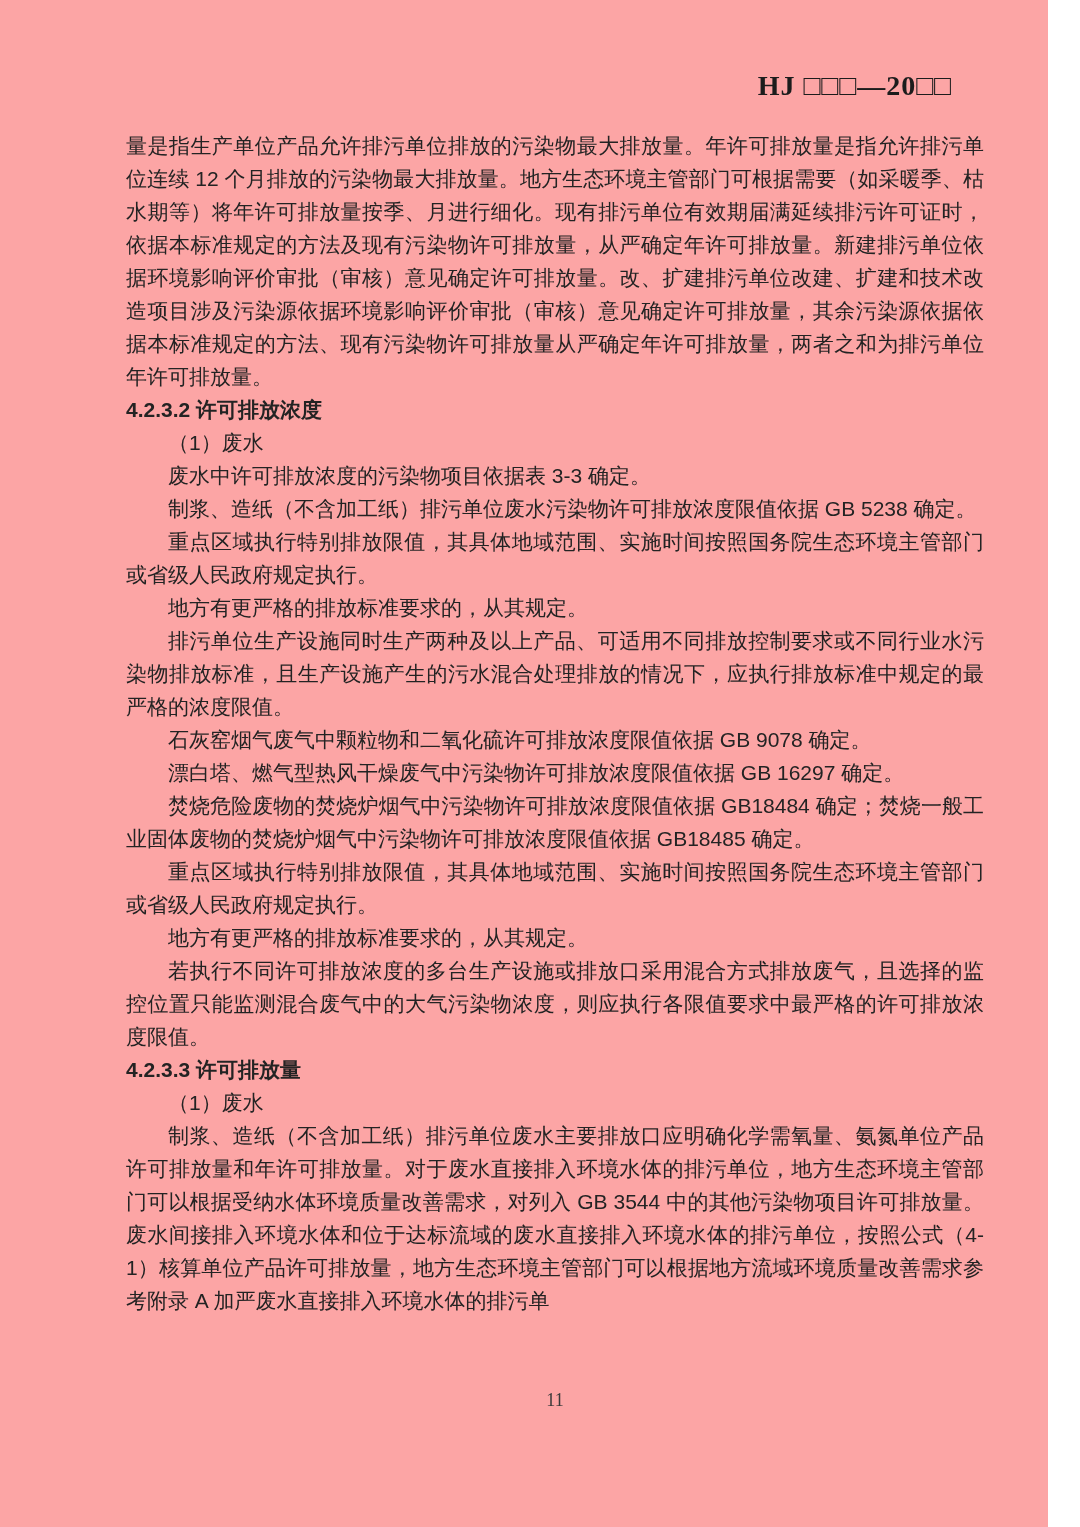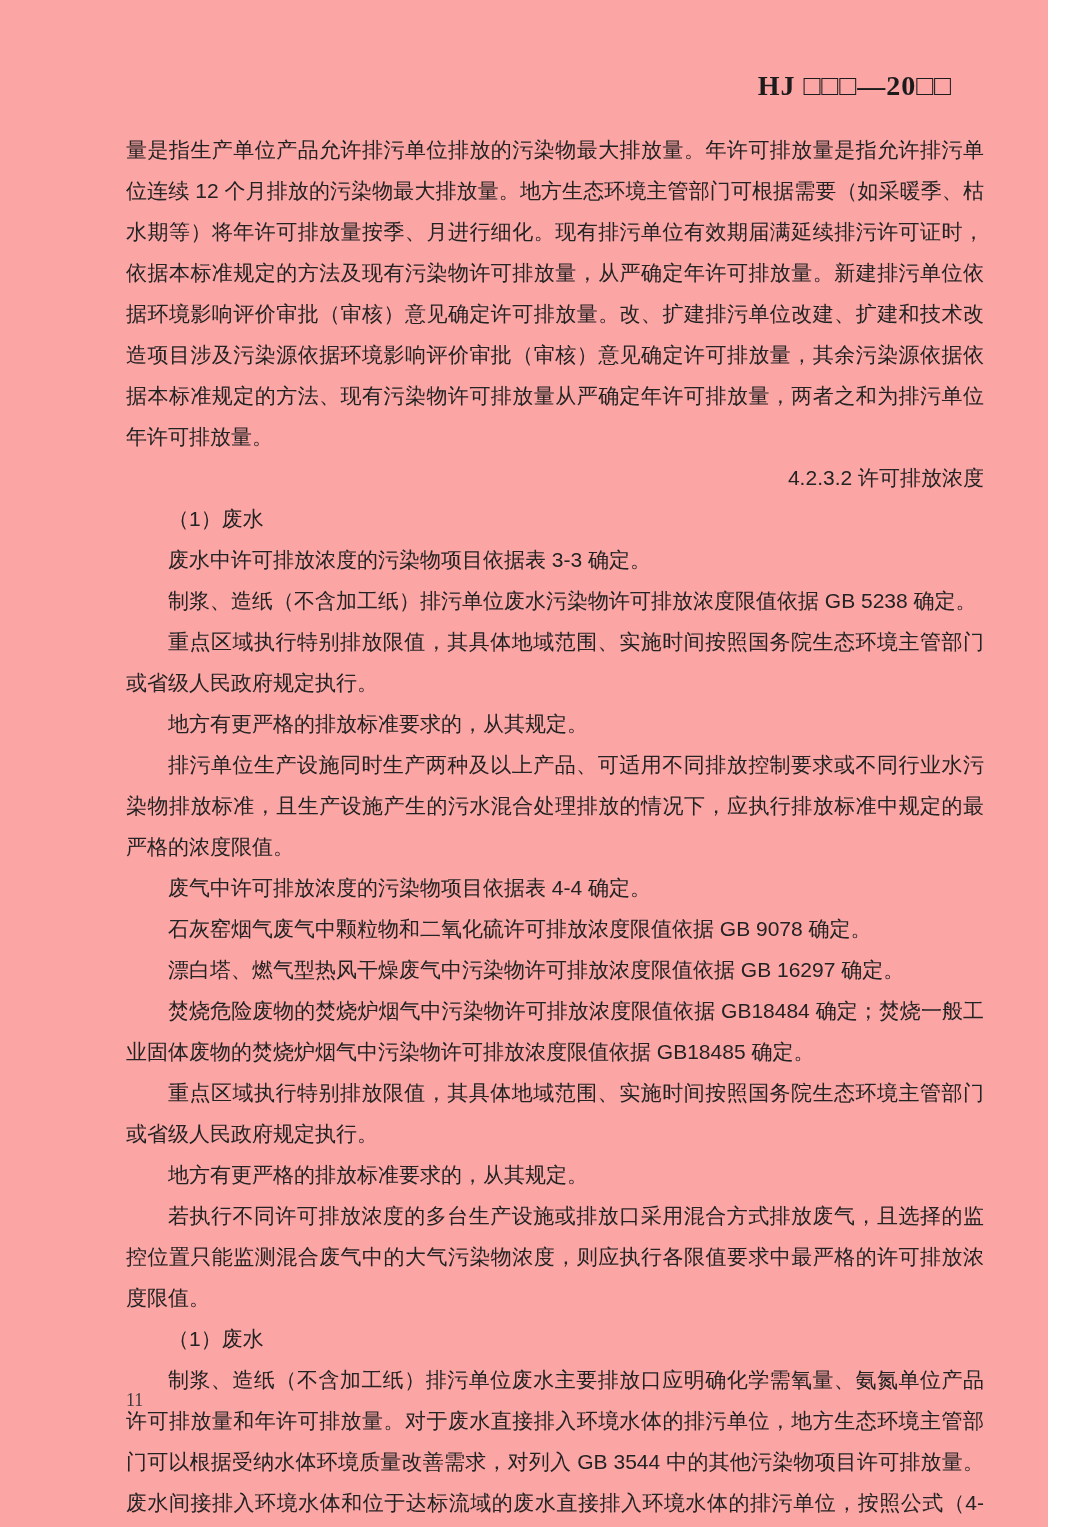--- a/index.html
+++ b/index.html
@@ -31,64 +31,64 @@
     left: 126px;
     top: 129px;
     width: 858px;
     color: #232323;
   }
   .document-content p.para,
   .document-content h3.heading {
     margin: 0;
     padding: 0;
     font-size: 21px;
-    line-height: 41px;
+    line-height: 33px;
     text-align: justify;
     text-justify: inter-character;
     font-weight: 400;
     word-break: break-all;
   }
   .document-content h3.heading {
-    font-weight: 400;
-    text-align: right;
+    font-weight: 700;
+    text-align: left;
   }
   .indent {
     text-indent: 2em;
   }
   .page-number {
     position: absolute;
     top: 1390px;
     left: 126px;
     width: 858px;
-    text-align: left;
+    text-align: center;
     font-family: "Liberation Serif", serif;
     font-size: 18px;
     color: #3a3a3a;
   }
 </style>
 </head>
 <body>
 
 <div class="page">
   <div class="doc-code">HJ □□□—20□□</div>
 
   <div class="document-content">
       <p class="para">量是指生产单位产品允许排污单位排放的污染物最大排放量。年许可排放量是指允许排污单位连续 12 个月排放的污染物最大排放量。地方生态环境主管部门可根据需要（如采暖季、枯水期等）将年许可排放量按季、月进行细化。现有排污单位有效期届满延续排污许可证时，依据本标准规定的方法及现有污染物许可排放量，从严确定年许可排放量。新建排污单位依据环境影响评价审批（审核）意见确定许可排放量。改、扩建排污单位改建、扩建和技术改造项目涉及污染源依据环境影响评价审批（审核）意见确定许可排放量，其余污染源依据依据本标准规定的方法、现有污染物许可排放量从严确定年许可排放量，两者之和为排污单位年许可排放量。</p>
       <h3 class="heading">4.2.3.2 许可排放浓度</h3>
       <p class="para indent">（1）废水</p>
       <p class="para indent">废水中许可排放浓度的污染物项目依据表 3-3 确定。</p>
       <p class="para indent">制浆、造纸（不含加工纸）排污单位废水污染物许可排放浓度限值依据 GB 5238 确定。</p>
       <p class="para indent">重点区域执行特别排放限值，其具体地域范围、实施时间按照国务院生态环境主管部门或省级人民政府规定执行。</p>
       <p class="para indent">地方有更严格的排放标准要求的，从其规定。</p>
       <p class="para indent">排污单位生产设施同时生产两种及以上产品、可适用不同排放控制要求或不同行业水污染物排放标准，且生产设施产生的污水混合处理排放的情况下，应执行排放标准中规定的最严格的浓度限值。</p>
-      <p class="para indent">废气中许可排放浓度的污染物项目依据表 4-4 确定。</p>
       <p class="para indent">石灰窑烟气废气中颗粒物和二氧化硫许可排放浓度限值依据 GB 9078 确定。</p>
       <p class="para indent">漂白塔、燃气型热风干燥废气中污染物许可排放浓度限值依据 GB 16297 确定。</p>
       <p class="para indent">焚烧危险废物的焚烧炉烟气中污染物许可排放浓度限值依据 GB18484 确定；焚烧一般工业固体废物的焚烧炉烟气中污染物许可排放浓度限值依据 GB18485 确定。</p>
       <p class="para indent">重点区域执行特别排放限值，其具体地域范围、实施时间按照国务院生态环境主管部门或省级人民政府规定执行。</p>
       <p class="para indent">地方有更严格的排放标准要求的，从其规定。</p>
       <p class="para indent">若执行不同许可排放浓度的多台生产设施或排放口采用混合方式排放废气，且选择的监控位置只能监测混合废气中的大气污染物浓度，则应执行各限值要求中最严格的许可排放浓度限值。</p>
+      <h3 class="heading">4.2.3.3 许可排放量</h3>
       <p class="para indent">（1）废水</p>
       <p class="para indent">制浆、造纸（不含加工纸）排污单位废水主要排放口应明确化学需氧量、氨氮单位产品许可排放量和年许可排放量。对于废水直接排入环境水体的排污单位，地方生态环境主管部门可以根据受纳水体环境质量改善需求，对列入 GB 3544 中的其他污染物项目许可排放量。废水间接排入环境水体和位于达标流域的废水直接排入环境水体的排污单位，按照公式（4-1）核算单位产品许可排放量，地方生态环境主管部门可以根据地方流域环境质量改善需求参考附录 A 加严废水直接排入环境水体的排污单</p>
     </div>
 
   <div class="page-number">11</div>
 </div>
 
 </body></html>

